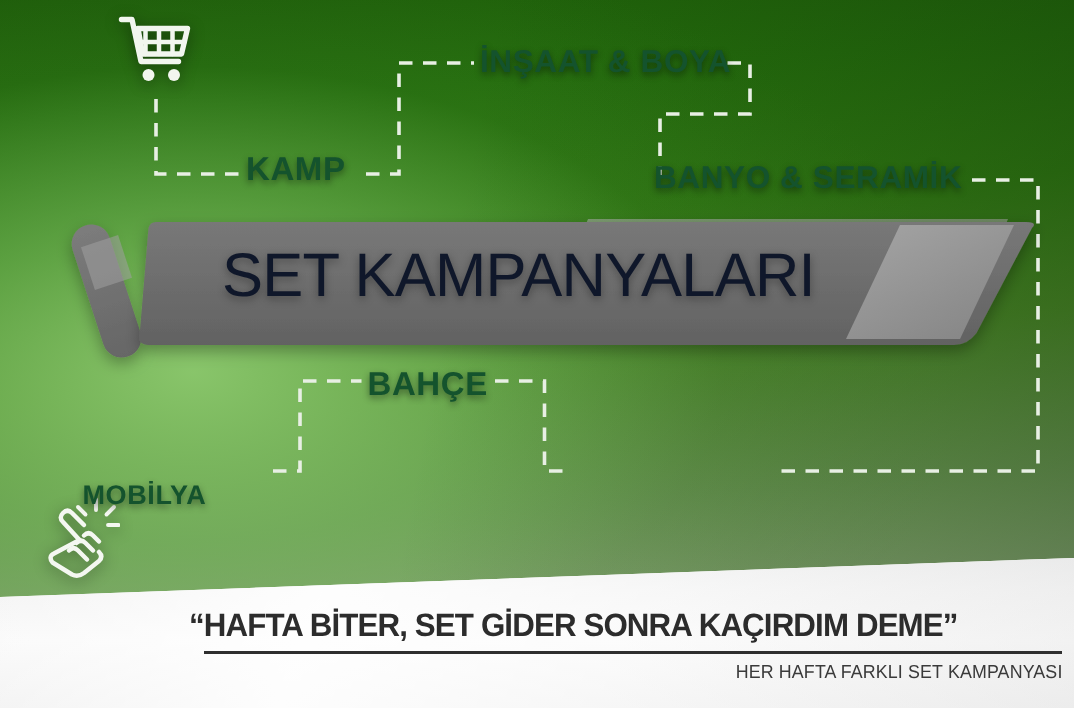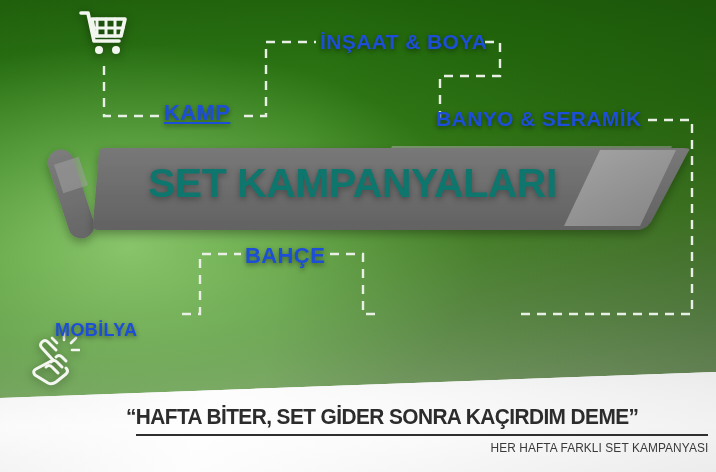--- a/index.html
+++ b/index.html
@@ -89,28 +89,28 @@
     fill: none;
     stroke: #e8efe4;
     stroke-width: 2.4;
     stroke-dasharray: 9 7;
     stroke-linecap: butt;
   }
 
   
   .cat {
     position: absolute;
-    color: #1d4ed8;
+    color: #14532d;
     font-weight: 700;
     letter-spacing: 0.4px;
     white-space: nowrap;
     text-shadow: 0 2px 5px rgba(0,0,0,0.45);
   }
 
-  #cat-kamp      { left: 164px; top: 100px;  font-size: 22px; text-decoration: underline; }
+  #cat-kamp      { left: 164px; top: 100px;  font-size: 22px; }
   #cat-insaat    { left: 320px; top: 30px;   font-size: 21px; }
   #cat-banyo     { left: 436px; top: 107px;  font-size: 21px; text-align: center; }
   #cat-bahce     { left: 245px; top: 243px;  font-size: 22px; text-align: right; }
   #cat-mobilya   { left: 55px;  top: 320px;  font-size: 18px; }
   #cat-hirdavat  { left: 385px; top: 300px;  font-size: 21px; }
 
   
   .icon-wrap {
     position: absolute;
     filter: drop-shadow(0 2px 5px rgba(0,0,0,0.40));
@@ -125,22 +125,22 @@
     width: 716px;
     height: 472px;
     pointer-events: none;
   }
 
   .title-text {
     position: absolute;
     left: 148px;
     top: 160px;
     font-size: 41px;
-    font-weight: 700;
-    color: #0f766e;
+    font-weight: 400;
+    color: #0f172a;
     letter-spacing: -0.5px;
     white-space: nowrap;
     text-shadow: 0 2px 6px rgba(0,0,0,0.35);
   }
 
   
   .tagline {
     position: absolute;
     left: 126px;
     top: 405px;

